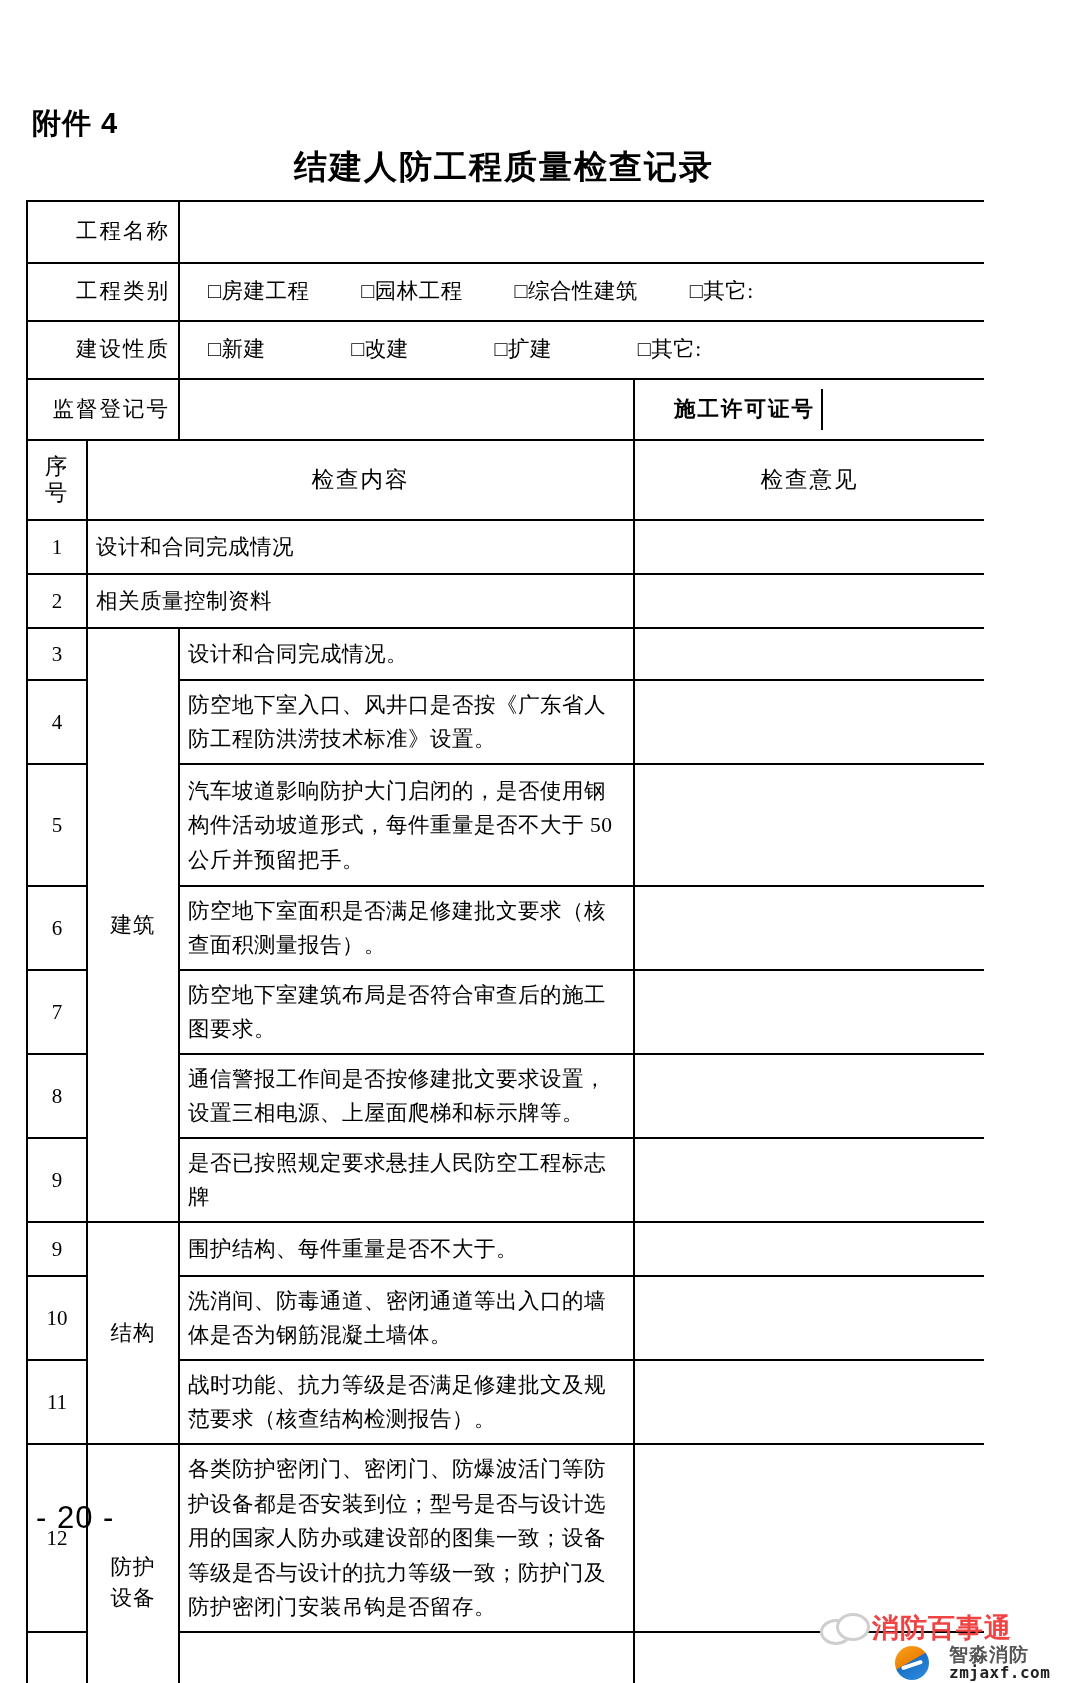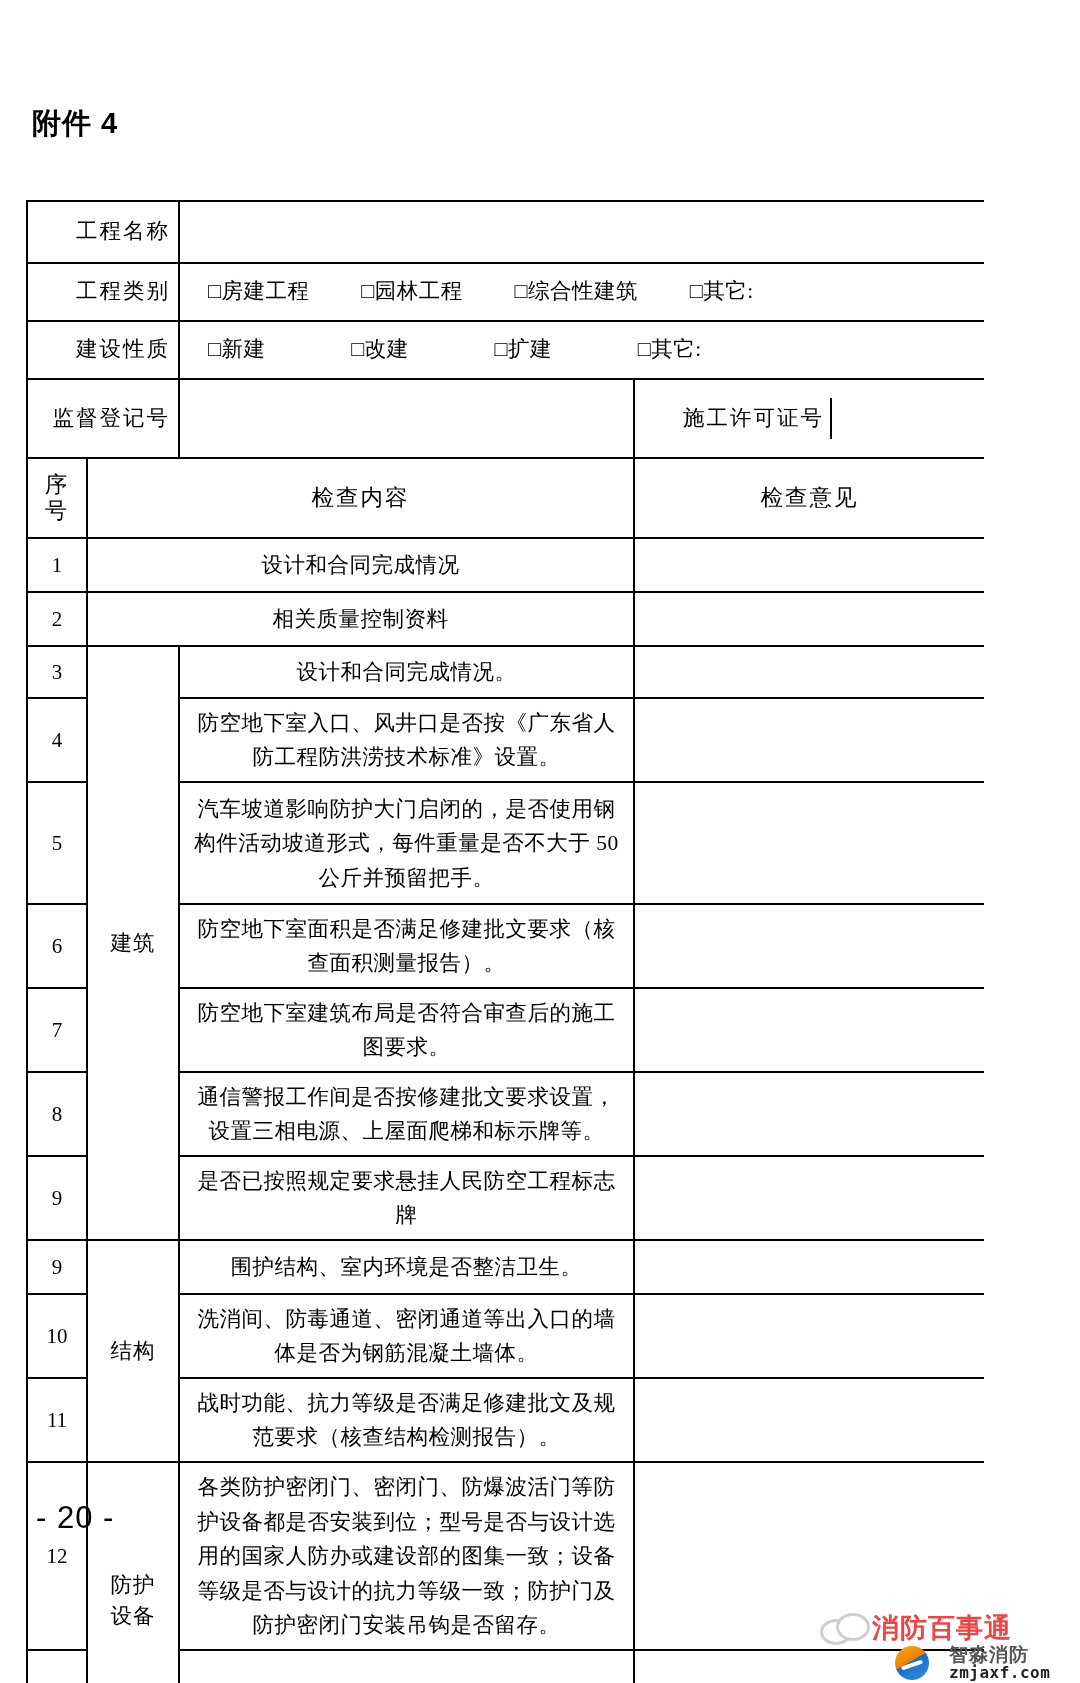--- a/index.html
+++ b/index.html
@@ -73,21 +73,21 @@
     text-align: right;
     letter-spacing: 2px;
     white-space: nowrap;
   }
   .hdr {
     text-align: center;
     font-size: 22.5px;
     letter-spacing: 2px;
   }
   .content-cell {
-    text-align: center;
+    text-align: left;
     letter-spacing: 0.5px;
   }
   .num-cell {
     text-align: center;
     font-size: 21px;
     font-family: "Liberation Serif", "DejaVu Serif", serif;
   }
   .cat-cell {
     text-align: center;
     letter-spacing: 1px;
@@ -178,20 +178,21 @@
   
   .clip-bottom { overflow: hidden; }
 </style>
 </head>
 <body>
 
 <div class="page">
 
   <div class="attach-label">附件 4</div>
 
+  <div class="doc-title">结建人防工程质量检查记录</div>
 
   <div class="tbl-wrap clip-bottom">
     <table class="form">
       <colgroup>
         <col style="width:60px">
         <col style="width:92px">
         <col style="width:455px">
         <col style="width:351px">
       </colgroup>
       <tbody>
@@ -227,21 +228,21 @@
               <span class="chk"><span>□</span><span>扩建</span></span>
               <span class="gap-m"></span>
               <span class="chk"><span>□</span><span>其它:</span></span>
             </span>
           </td>
         </tr>
 
         <tr>
           <td class="lbl" colspan="2" style="height:50px;margin-top:29px;">监督登记号</td>
           <td class="blank"></td>
-          <td style="padding:18px;">
+          <td style="padding:9px;font-weight:bold;">
             <table style="border-collapse:collapse;table-layout:fixed;width:100%;">
               <tbody>
                   <tr>
                 <td class="lbl" style="border:none;border-right:2px solid #000;width:165px;padding:4px 6px;">施工许可证号</td>
                 <td style="border:none;"></td>
               </tr>
             </tbody>
               </table>
           </td>
         </tr>
@@ -306,21 +307,21 @@
 
         <tr>
           <td class="num-cell" style="height:74px;">9</td>
           <td class="content-cell two-line">是否已按照规定要求悬挂人民防空工程标志牌</td>
           <td class="blank"></td>
         </tr>
 
         <tr>
           <td class="num-cell" style="height:44px;">9</td>
           <td class="cat-cell" rowspan="3">结构</td>
-          <td class="content-cell">围护结构、室内环境是否整洁卫生。</td>
+          <td class="content-cell">围护结构、每件重量是否不大于。</td>
           <td class="blank"></td>
         </tr>
 
         <tr>
           <td class="num-cell" style="height:74px;">10</td>
           <td class="content-cell two-line">洗消间、防毒通道、密闭通道等出入口的墙体是否为钢筋混凝土墙体。</td>
           <td class="blank"></td>
         </tr>
 
         <tr>

